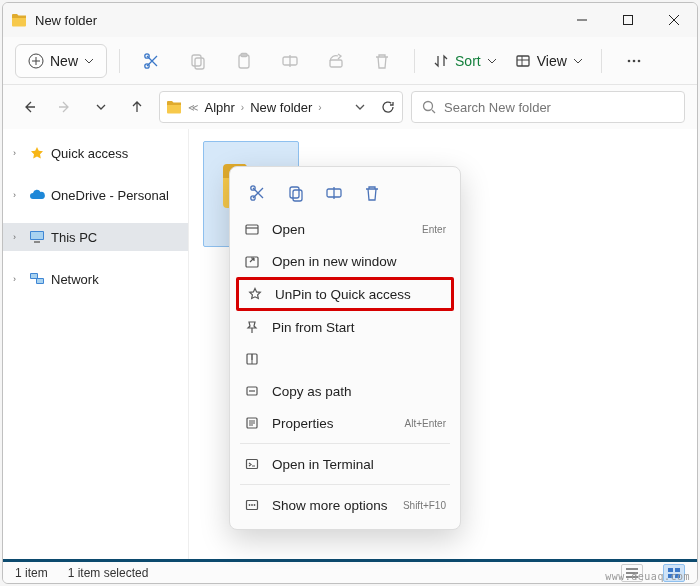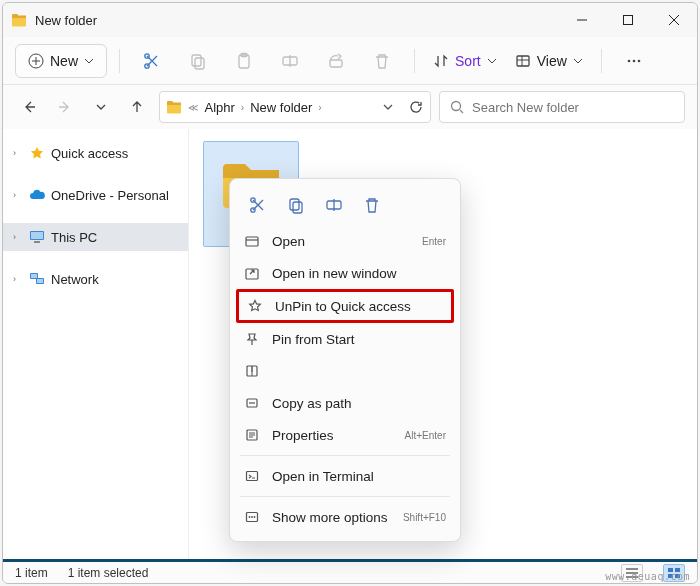--- a/index.html
+++ b/index.html
@@ -22,39 +22,39 @@
   .tsep { width: 1px; height: 24px; background: #e0e0e0; margin: 0 6px; }
 
   
   .navrow { display: flex; align-items: center; height: 44px; padding: 0 12px; gap: 8px; background: #fbfbfb; }
   .nbtn { width: 28px; height: 28px; display: flex; align-items: center; justify-content: center; color: #555; }
   .nbtn.disabled { opacity: 0.3; }
   .crumb { flex: 1; display: flex; align-items: center; height: 32px; border: 1px solid #d8d8d8; border-radius: 4px; padding: 0 6px; gap: 6px; background: #fff; }
   .crumb .seg { font-size: 13px; color: #222; }
   .crumb .sep { color: #888; font-size: 10px; }
   .crumb .spacer { flex: 1; }
-  .search { width: 246px; height: 32px; border: 1px solid #d8d8d8; border-radius: 4px; display: flex; align-items: center; padding: 0 10px; gap: 8px; color: #888; background: #fff; }
+  .search { width: 274px; height: 32px; border: 1px solid #d8d8d8; border-radius: 4px; display: flex; align-items: center; padding: 0 10px; gap: 8px; color: #888; background: #fff; }
   .search input { border: none; outline: none; font-size: 13px; flex: 1; background: transparent; }
 
   
   .body { flex: 1; display: flex; background: #fff; }
   .sidebar { width: 186px; border-right: 1px solid #eee; padding-top: 10px; }
   .navitem { display: flex; align-items: center; height: 28px; padding-left: 10px; gap: 6px; font-size: 13px; color: #222; }
   .navitem.selected { background: #e3e6ea; }
   .navitem .chev { width: 10px; font-size: 9px; color: #666; }
   .navitem .nicon { width: 16px; height: 16px; display: flex; align-items: center; justify-content: center; }
   .spacer-row { height: 14px; }
 
   
   .content { flex: 1; padding: 12px 14px; position: relative; }
   .folder { width: 96px; height: 106px; border: 1px solid #8ec0ef; background: #d6e8f9; border-radius: 2px; display: flex; flex-direction: column; align-items: center; justify-content: center; gap: 6px; }
   .folder-label { font-size: 12px; text-align: center; }
 
   
-  .menu { position: absolute; left: 229px; top: 178px; width: 232px; background: #fbfbfb; border: 1px solid #ddd; border-radius: 8px; box-shadow: 0 10px 30px rgba(0,0,0,0.18); padding: 6px 0 8px; }
+  .menu { position: absolute; left: 229px; top: 166px; width: 232px; background: #fbfbfb; border: 1px solid #ddd; border-radius: 8px; box-shadow: 0 10px 30px rgba(0,0,0,0.18); padding: 6px 0 8px; }
   .menu-icons { display: flex; gap: 10px; padding: 6px 14px 6px; }
   .mi { width: 28px; height: 28px; display: flex; align-items: center; justify-content: center; color: #4b73b8; }
   .menu .item { display: flex; align-items: center; height: 32px; padding: 0 14px; gap: 12px; font-size: 13.5px; color: #222; }
   .menu .item .lbl { flex: 1; }
   .menu .item .sc { font-size: 10px; color: #777; }
   .menu .item .iicon { width: 16px; height: 16px; display: flex; align-items: center; justify-content: center; color: #555; }
   .menu .divider { height: 1px; background: #e6e6e6; margin: 4px 10px; }
   .highlight { border: 3px solid #d60000; border-radius: 2px; margin: 0 6px; height: 34px; }
 
   
@@ -141,21 +141,21 @@
           <path d="M3 9a6 6 0 0 1 8-5M11 2l3 2-3 3" fill="none" stroke="#666" stroke-width="1.3"></path>
           <rect x="3" y="8" width="12" height="7" rx="1.5" fill="none" stroke="#666" stroke-width="1.3"></rect>
         </svg>
       </div>
     <div class="tbtn disabled">
         <svg width="18" height="18">
           <path d="M3 5h12M6 5V3h6v2M5 5l1 11h6l1-11" fill="none" stroke="#666" stroke-width="1.3"></path>
         </svg>
       </div>
     <div class="tsep"></div>
-    <div class="tbtn" style="width:auto;gap:6px;padding:0 6px;color:#6d28d9;">
+    <div class="tbtn" style="width:auto;gap:6px;padding:0 6px;color:#15803d;">
       <svg width="16" height="16">
           <path d="M5 3v10l-3-3M11 13V3l3 3" fill="none" stroke="#444" stroke-width="1.3"></path>
         </svg>
       <span style="font-size:14px;">Sort</span>
       <svg width="10" height="10">
           <path d="M1 3l4 4 4-4" fill="none" stroke="#444" stroke-width="1"></path>
         </svg>
     </div>
     <div class="tbtn" style="width:auto;gap:6px;padding:0 6px;color:#222;align-items:center;">
       <svg width="16" height="16">

